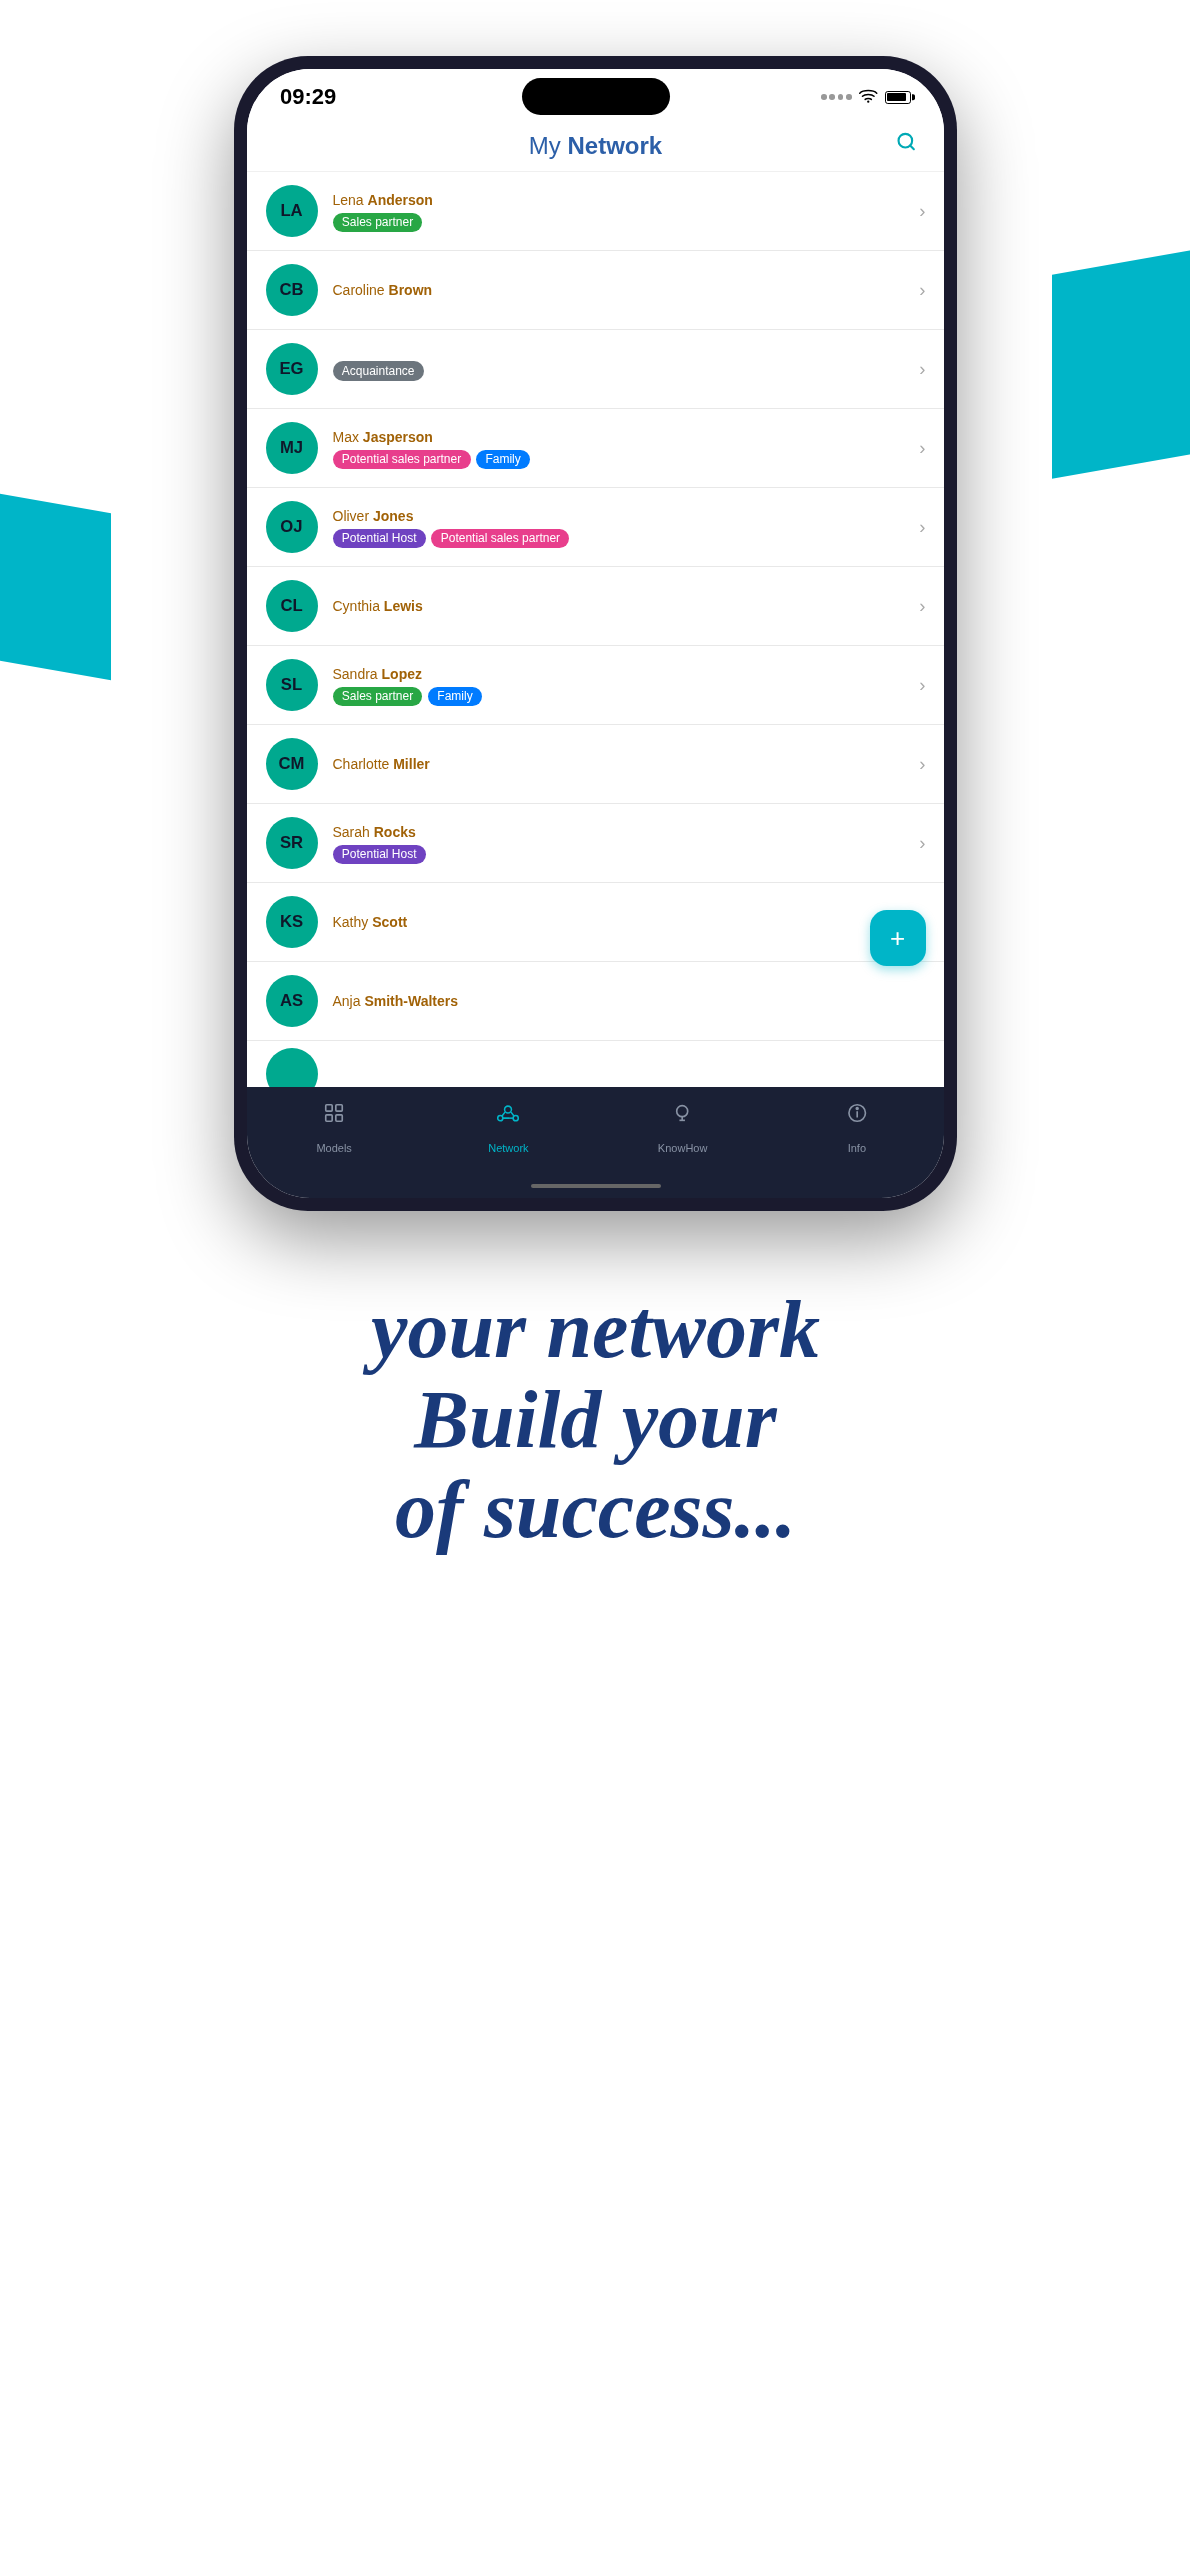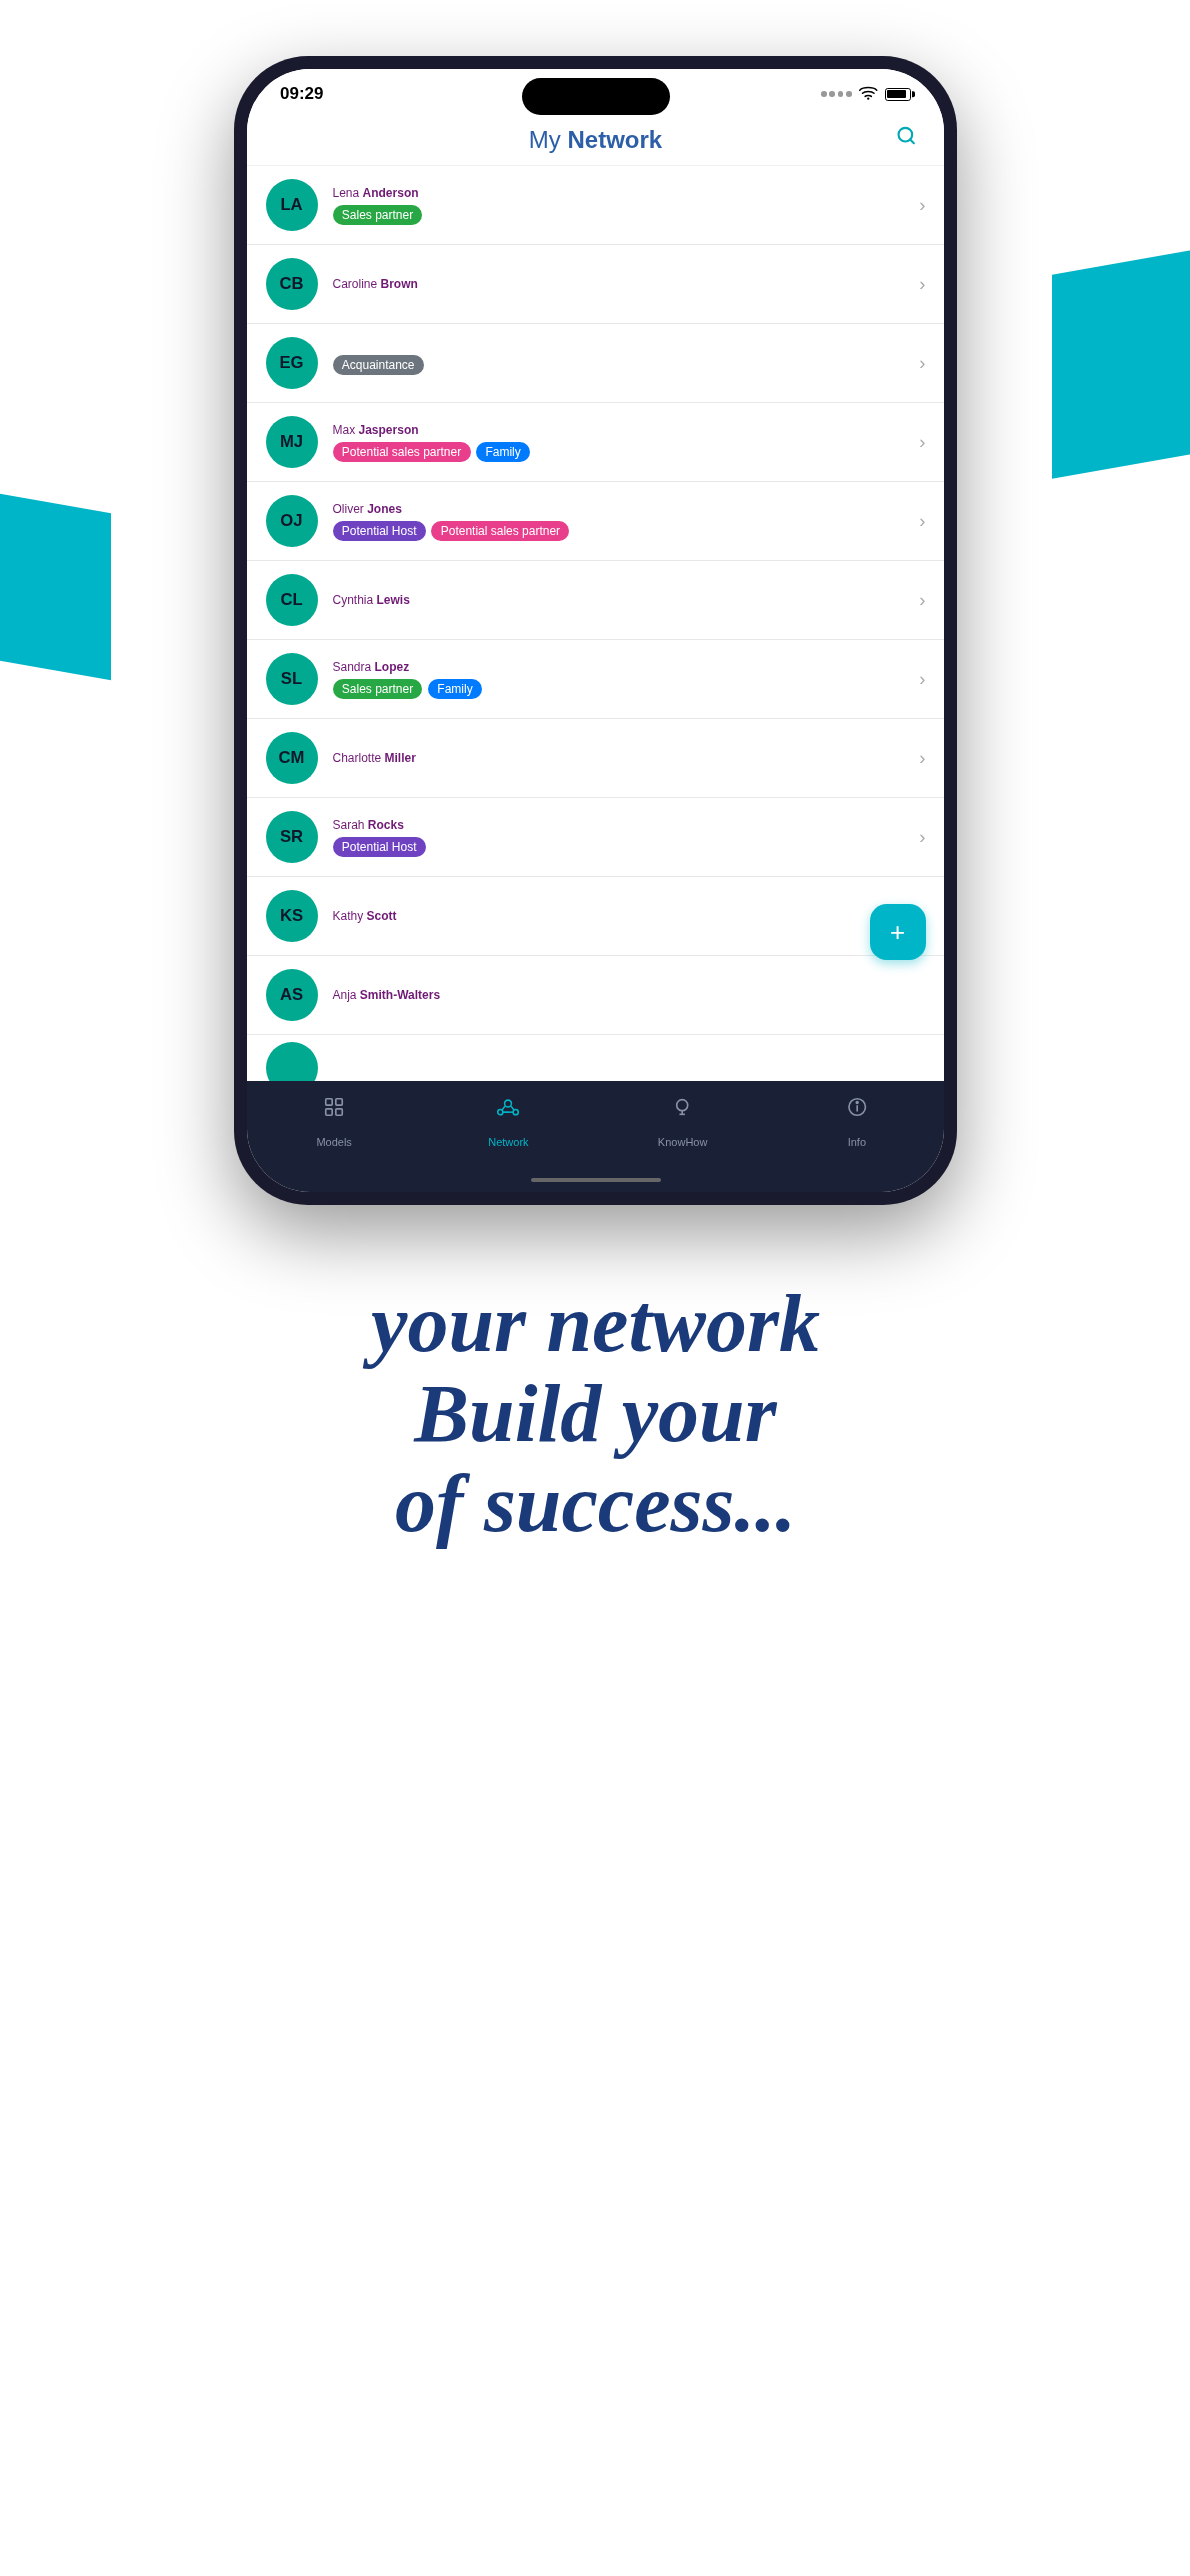--- a/index.html
+++ b/index.html
@@ -64,21 +64,21 @@
     .status-bar {
       background: #ffffff;
       display: flex;
       justify-content: space-between;
       align-items: center;
       padding: 15px 33px 7.4px;
       position: relative;
     }
 
     .status-time {
-      font-size: 17px;
+      font-size: 22px;
       font-weight: 600;
       color: #000;
     }
 
     .dynamic-island {
       position: absolute;
       left: 50%;
       transform: translateX(-50%);
       top: 9.3px;
       width: 148px;
@@ -195,22 +195,22 @@
       font-weight: 600;
       flex-shrink: 0;
       margin-right: 15px;
     }
 
     .contact-info {
       flex: 1;
     }
 
     .contact-name {
-      font-size: 12px;
-      color: #701a75;
+      font-size: 14px;
+      color: #a16207;
       font-weight: 400;
       line-height: 1.3;
     }
 
     .contact-name strong {
       font-weight: 700;
     }
 
     .tags {
       display: flex;

